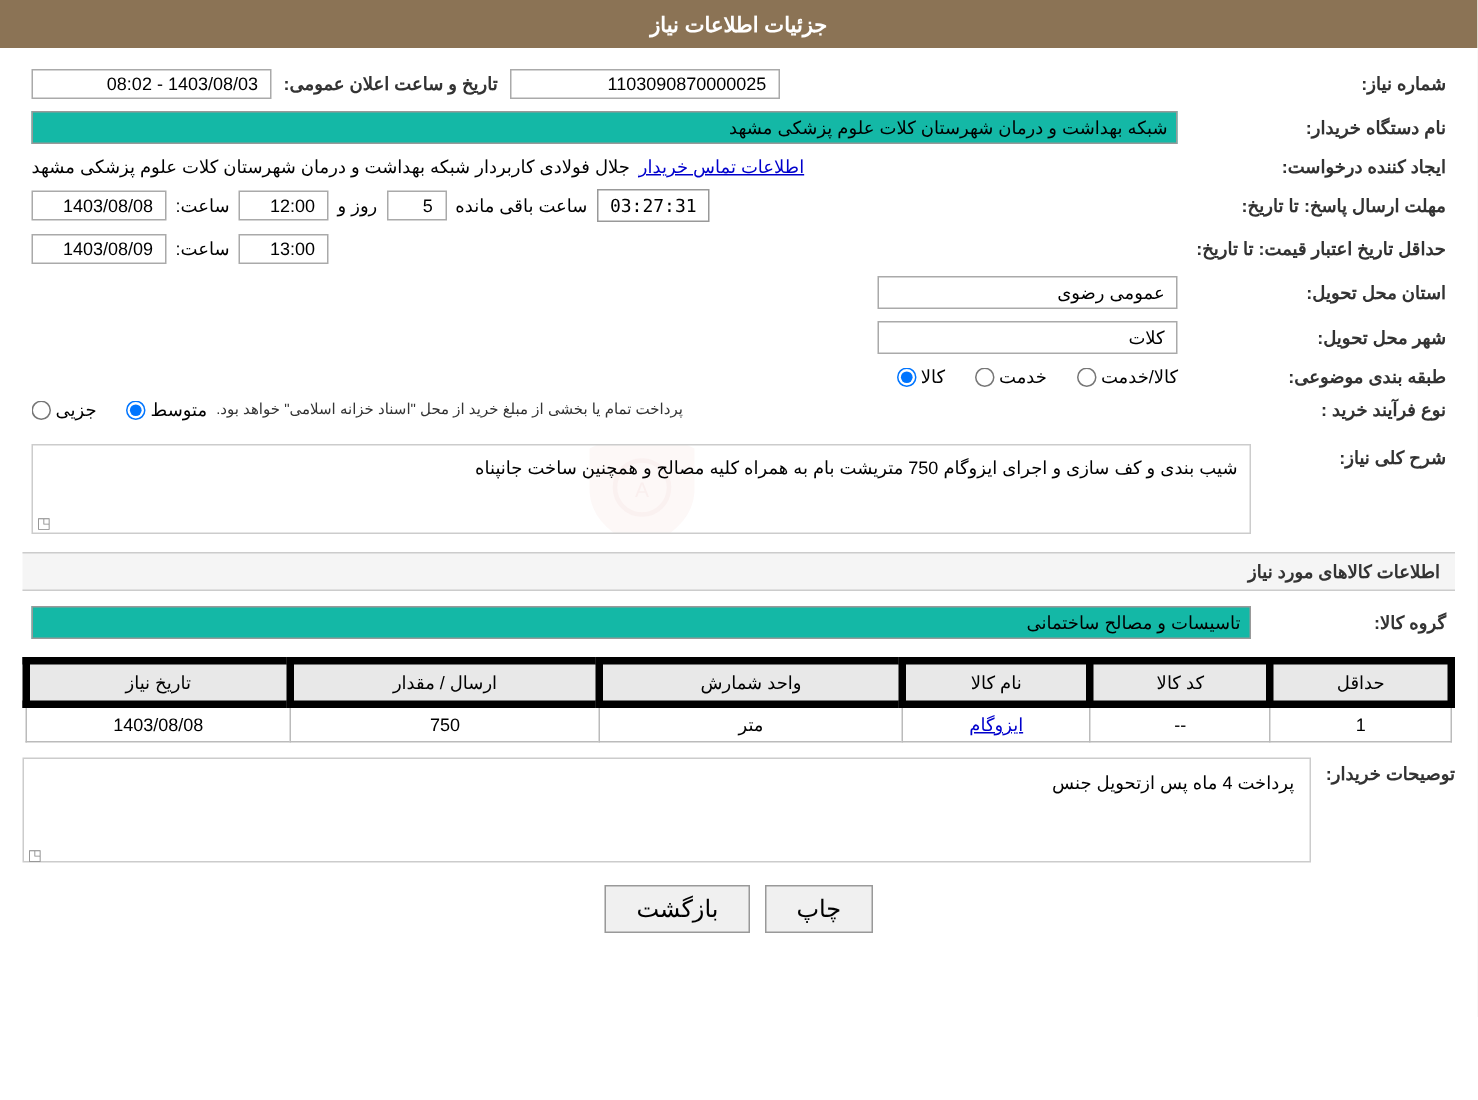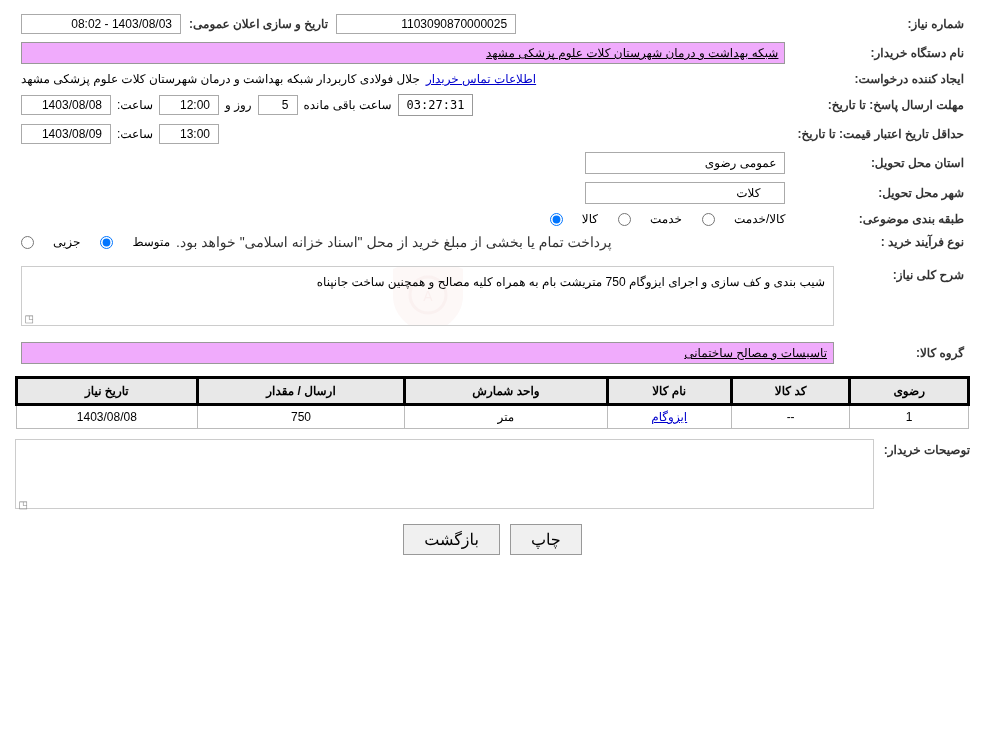--- a/index.html
+++ b/index.html
@@ -41,25 +41,24 @@
       white-space: nowrap;
       text-align: right;
       width: 130px;
     }
     .value-cell {
       text-align: right;
     }
     .input-box-wide {
       width: 100%;
       border: 1px solid #999;
-      background: #f0abfc;
+      background: #14b8a6;
       padding: 3px 6px;
       min-height: 22px;
       display: block;
-      text-decoration: underline;
     }
     .link-blue {
       color: #0000cc;
       text-decoration: underline;
       cursor: pointer;
     }
     .section-title {
       background: #f5f5f5;
       border-top: 1px solid #ccc;
       border-bottom: 1px solid #ccc;
@@ -81,21 +80,21 @@
       font-size: 12px;
     }
     .radio-group {
       display: flex;
       gap: 20px;
       align-items: center;
     }
     .radio-item {
       display: flex;
       align-items: center;
-      gap: 19px;
+      gap: 3px;
     }
     .watermark-section {
       position: relative;
       border: 1px solid #ccc;
       background: #fff;
       padding: 8px;
       min-height: 60px;
       overflow: hidden;
     }
     .watermark-logo {
@@ -116,24 +115,24 @@
     .products-section {
       margin-top: 8px;
     }
     .products-table {
       width: 100%;
       border-collapse: collapse;
       margin-top: 6px;
     }
     .products-table th {
       background: #e8e8e8;
-      border: 3px solid #000000;
+      border: 5px solid #000000;
       padding: 5px 8px;
       text-align: center;
-      font-weight: bold;
+      font-weight: normal;
       font-size: 12px;
     }
     .products-table td {
       border: 1px solid #bbb;
       padding: 4px 8px;
       text-align: center;
       font-size: 12px;
     }
     .products-table td.link-blue {
       color: #0000cc;
@@ -208,31 +207,34 @@
       align-items: center;
       justify-content: flex-end;
       gap: 8px;
     }
   </style>
 </head>
 <body>
 
 <div class="page-wrapper">
 
+  <div class="page-header">
+    <span>جزئیات اطلاعات نیاز</span>
+  </div>
 
   <div class="content-area">
 
     <table class="info-table">
       <tbody>
           <tr>
         <td class="label-cell">شماره نیاز:</td>
         <td class="value-cell">
           <div class="announce-date-row">
             <span class="border-box-inline" style="min-width:180px;">1103090870000025</span>
-            <span class="inline-label">تاریخ و سازی اعلان عمومی:</span>
+            <span class="inline-label">تاریخ و ساعت اعلان عمومی:</span>
             <span class="border-box-inline" style="min-width:160px;">1403/08/03 - 08:02</span>
           </div>
         </td>
       </tr>
       <tr>
         <td class="label-cell">نام دستگاه خریدار:</td>
         <td class="value-cell">
           <div class="input-box-wide">شبکه بهداشت و درمان شهرستان کلات   علوم پزشکی مشهد</div>
         </td>
       </tr>
@@ -271,21 +273,21 @@
       </tr>
       <tr>
         <td class="label-cell">استان محل تحویل:</td>
         <td class="value-cell">
           <div class="border-box-inline" style="min-width:200px; text-align:right; padding: 3px 8px;">عمومی رضوی</div>
         </td>
       </tr>
       <tr>
         <td class="label-cell">شهر محل تحویل:</td>
         <td class="value-cell">
-          <div class="border-box-inline" style="min-width:200px; text-align:right; padding: 3px 24px;">کلات</div>
+          <div class="border-box-inline" style="min-width:200px; text-align:right; padding: 3px 8px;">کلات</div>
         </td>
       </tr>
       <tr>
         <td class="label-cell">طبقه بندی موضوعی:</td>
         <td class="value-cell">
           <div class="radio-group">
             <div class="radio-item">
               <span>کالا/خدمت</span>
               <input type="radio" name="type_radio" style="">
             </div>
@@ -297,21 +299,21 @@
               <span>کالا</span>
               <input type="radio" name="type_radio" checked="" style="">
             </div>
           </div>
         </td>
       </tr>
       <tr>
         <td class="label-cell">نوع فرآیند خرید :</td>
         <td class="value-cell">
           <div class="row-flex" style="justify-content: flex-end; flex-wrap: wrap;">
-            <span style="color:#333; font-size:14px;">پرداخت تمام یا بخشی از مبلغ خرید از محل "اسناد خزانه اسلامی" خواهد بود.</span>
+            <span style="color:#333; font-size:10px;">پرداخت تمام یا بخشی از مبلغ خرید از محل "اسناد خزانه اسلامی" خواهد بود.</span>
             <div class="radio-group">
               <div class="radio-item">
                 <span>متوسط</span>
                 <input type="radio" name="process_radio" checked="" style="">
               </div>
               <div class="radio-item">
                 <span>جزیی</span>
                 <input type="radio" name="process_radio" style="">
               </div>
             </div>
@@ -336,37 +338,38 @@
 
             </div>
             <span style="position: relative; z-index: 1; display: block; text-align: right;">شیب بندی و کف سازی و اجرای ایزوگام 750 متریشت بام به همراه کلیه مصالح و همچنین ساخت جانپناه</span>
             <span class="resize-handle">◳</span>
           </div>
         </td>
       </tr>
     </tbody>
       </table>
 
+    <div class="section-title">اطلاعات کالاهای مورد نیاز</div>
 
     <table class="info-table">
       <tbody>
           <tr>
         <td class="label-cell">گروه کالا:</td>
         <td class="value-cell">
           <div class="input-box-wide">تاسیسات و مصالح ساختمانی</div>
         </td>
       </tr>
     </tbody>
       </table>
 
     <div class="products-section">
       <table class="products-table">
         <thead>
           <tr>
-            <th>رضوی</th>
+            <th>حداقل</th>
             <th>کد کالا</th>
             <th>نام کالا</th>
             <th>واحد شمارش</th>
             <th>ارسال / مقدار</th>
             <th>تاریخ نیاز</th>
           </tr>
         </thead>
         <tbody id="products-tbody">
         <tr>
       <td>1</td>
@@ -376,20 +379,21 @@
       <td>750</td>
       <td>1403/08/08</td>
     </tr>
           </tbody>
       </table>
     </div>
 
     <div class="buyer-notes" style="margin-top: 10px;">
       <div class="buyer-notes-label">توصیحات خریدار:</div>
       <div class="buyer-notes-box">
+        <div>پرداخت 4 ماه پس ازتحویل جنس</div>
         <span class="resize-handle">◳</span>
       </div>
     </div>
 
     <div class="bottom-buttons">
       <button class="btn btn-print">چاپ</button>
       <button class="btn btn-back">بازگشت</button>
     </div>
 
   </div>

